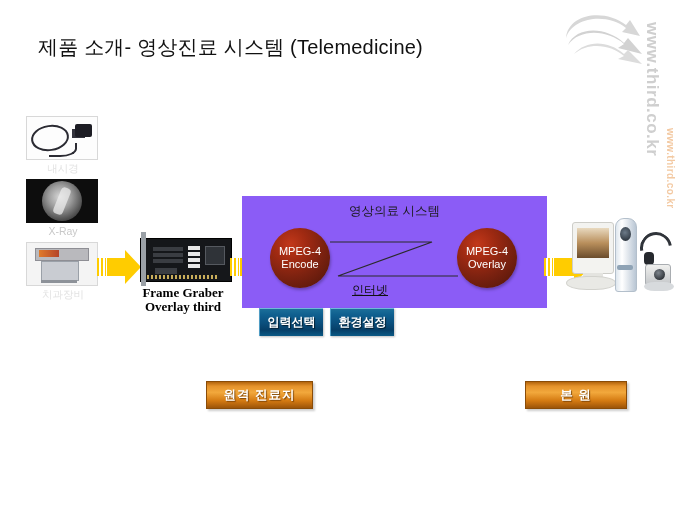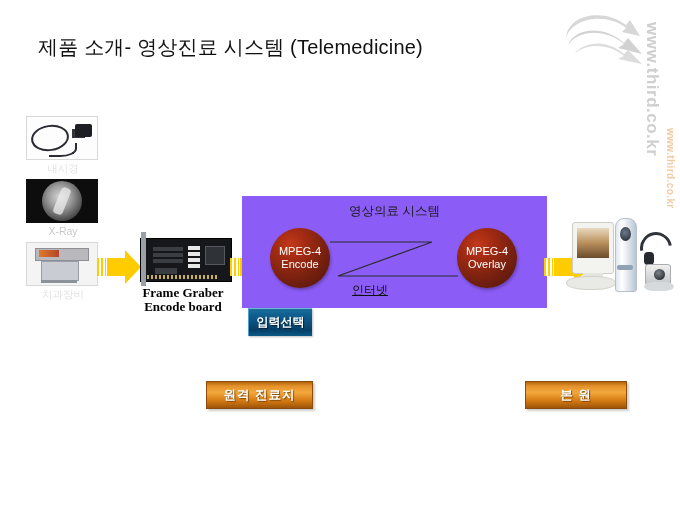--- a/index.html
+++ b/index.html
@@ -313,21 +313,21 @@
     left: 110px; top: 86px;
     width: 90px;
     font-size: 12px;
     color: #111;
     white-space: nowrap;
     text-decoration: underline;
   }
 
   #function-buttons {
     position: absolute;
-    left: 6px;
+    left: 17px;
     top: 112px;
     display: flex;
     gap: 7px;
   }
   .fn-button {
     width: 63px;
     height: 27px;
     background: linear-gradient(180deg,#1b6f99 0%,#0f5f8f 22%,#0a4f7d 52%,#063f68 78%,#0b5a86 100%);
     border-top: 1px solid #6fb8d8;
     border-left: 1px solid #4f9cc4;
@@ -498,21 +498,21 @@
     <div class="slot" style="left:12px;top:20px;width:30px;height:4px;"></div>
     <div class="white-conn" style="left:47px;top:7px;width:12px;height:4px;"></div>
     <div class="white-conn" style="left:47px;top:13px;width:12px;height:4px;"></div>
     <div class="white-conn" style="left:47px;top:19px;width:12px;height:4px;"></div>
     <div class="white-conn" style="left:47px;top:25px;width:12px;height:4px;"></div>
     <div class="chipbig"></div>
     <div class="slot" style="left:14px;top:29px;width:22px;height:6px;"></div>
     <div class="conn"></div>
   </div>
   <div class="board-label">Frame Graber</div>
-  <div class="board-label" style="margin-top:0;">Encode board</div>
+  <div class="board-label" style="margin-top:0;">Overlay third</div>
 </div>
 
 <div class="arrow" style="left:230px; top:250px; width:46px;">
   <div class="shadow" style="width:38px;"></div>
   <div class="trail"></div>
   <div class="shaft" style="width:21px;"></div>
   <div class="head" style="left:30px;"></div>
 </div>
 
 <div id="system-panel">
@@ -530,20 +530,21 @@
 
   <div id="net-label">인터넷</div>
 
   <div id="node-decode" class="mpeg-node">
     <span>MPEG-4</span>
     <span>Overlay</span>
   </div>
 
   <div id="function-buttons">
     <div class="fn-button">입력선택</div>
+    <div class="fn-button">환경설정</div>
   </div>
 
 </div>
 
 <div class="arrow" style="left:544px; top:250px; width:46px;">
   <div class="shadow" style="width:38px;"></div>
   <div class="trail"></div>
   <div class="shaft" style="width:21px;"></div>
   <div class="head" style="left:30px;"></div>
 </div>

